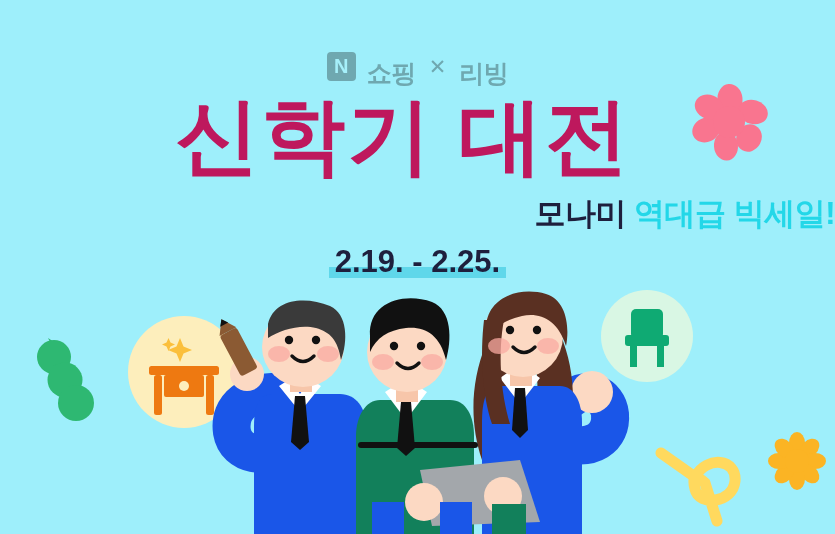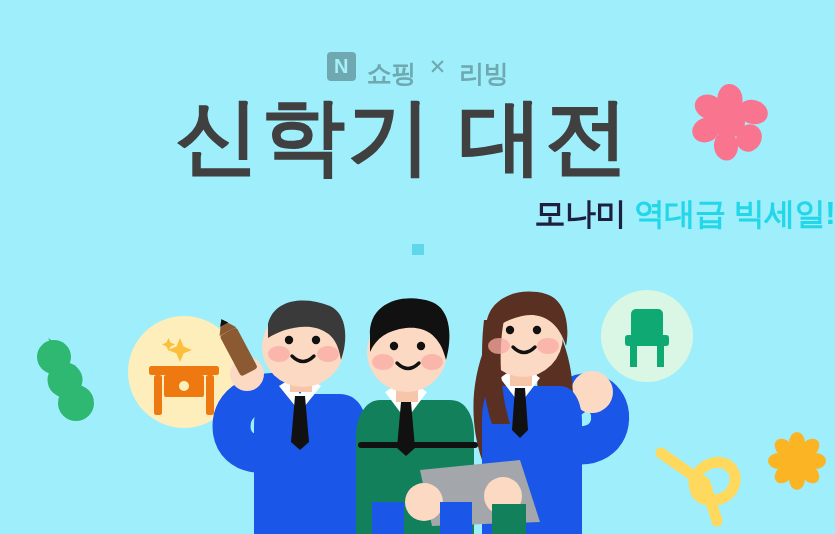--- a/index.html
+++ b/index.html
@@ -62,21 +62,21 @@
 
   
   .main-title {
     position: absolute;
     top: 94px;
     left: 0;
     width: 806px;
     text-align: center;
     font-size: 84px;
     font-weight: bold;
-    color: #404040;
+    color: #be185d;
     letter-spacing: 2px;
     line-height: 1;
     z-index: 20;
     white-space: nowrap;
   }
 
   
   .subtitle {
     position: absolute;
     top: 196px;
@@ -246,20 +246,21 @@
   <div class="main-title">신학기 대전</div>
 
   <div class="subtitle">
     <span class="sub-dark">모나미</span>
     <span class="sub-accent">역대급 빅세일!</span>
   </div>
 
   <div class="date-wrap">
     <span class="date-inner">
       <span class="date-hl"></span>
+      <span class="date-text">2.19. - 2.25.</span>
     </span>
   </div>
 
   <svg id="characters" viewBox="0 0 835 260" preserveAspectRatio="none">
 
     <g>
 
       <path d="M283 118 C 250 116, 228 132, 232 158 C 236 182, 268 186, 282 170" fill="none" stroke="#1a56e8" stroke-width="38" stroke-linecap="round"></path>
 
       <path d="M272 120 L340 120 C 356 120, 366 134, 366 152 L366 260 L254 260 L254 152 C 254 134, 258 120, 272 120 Z" fill="#1a56e8"></path>

